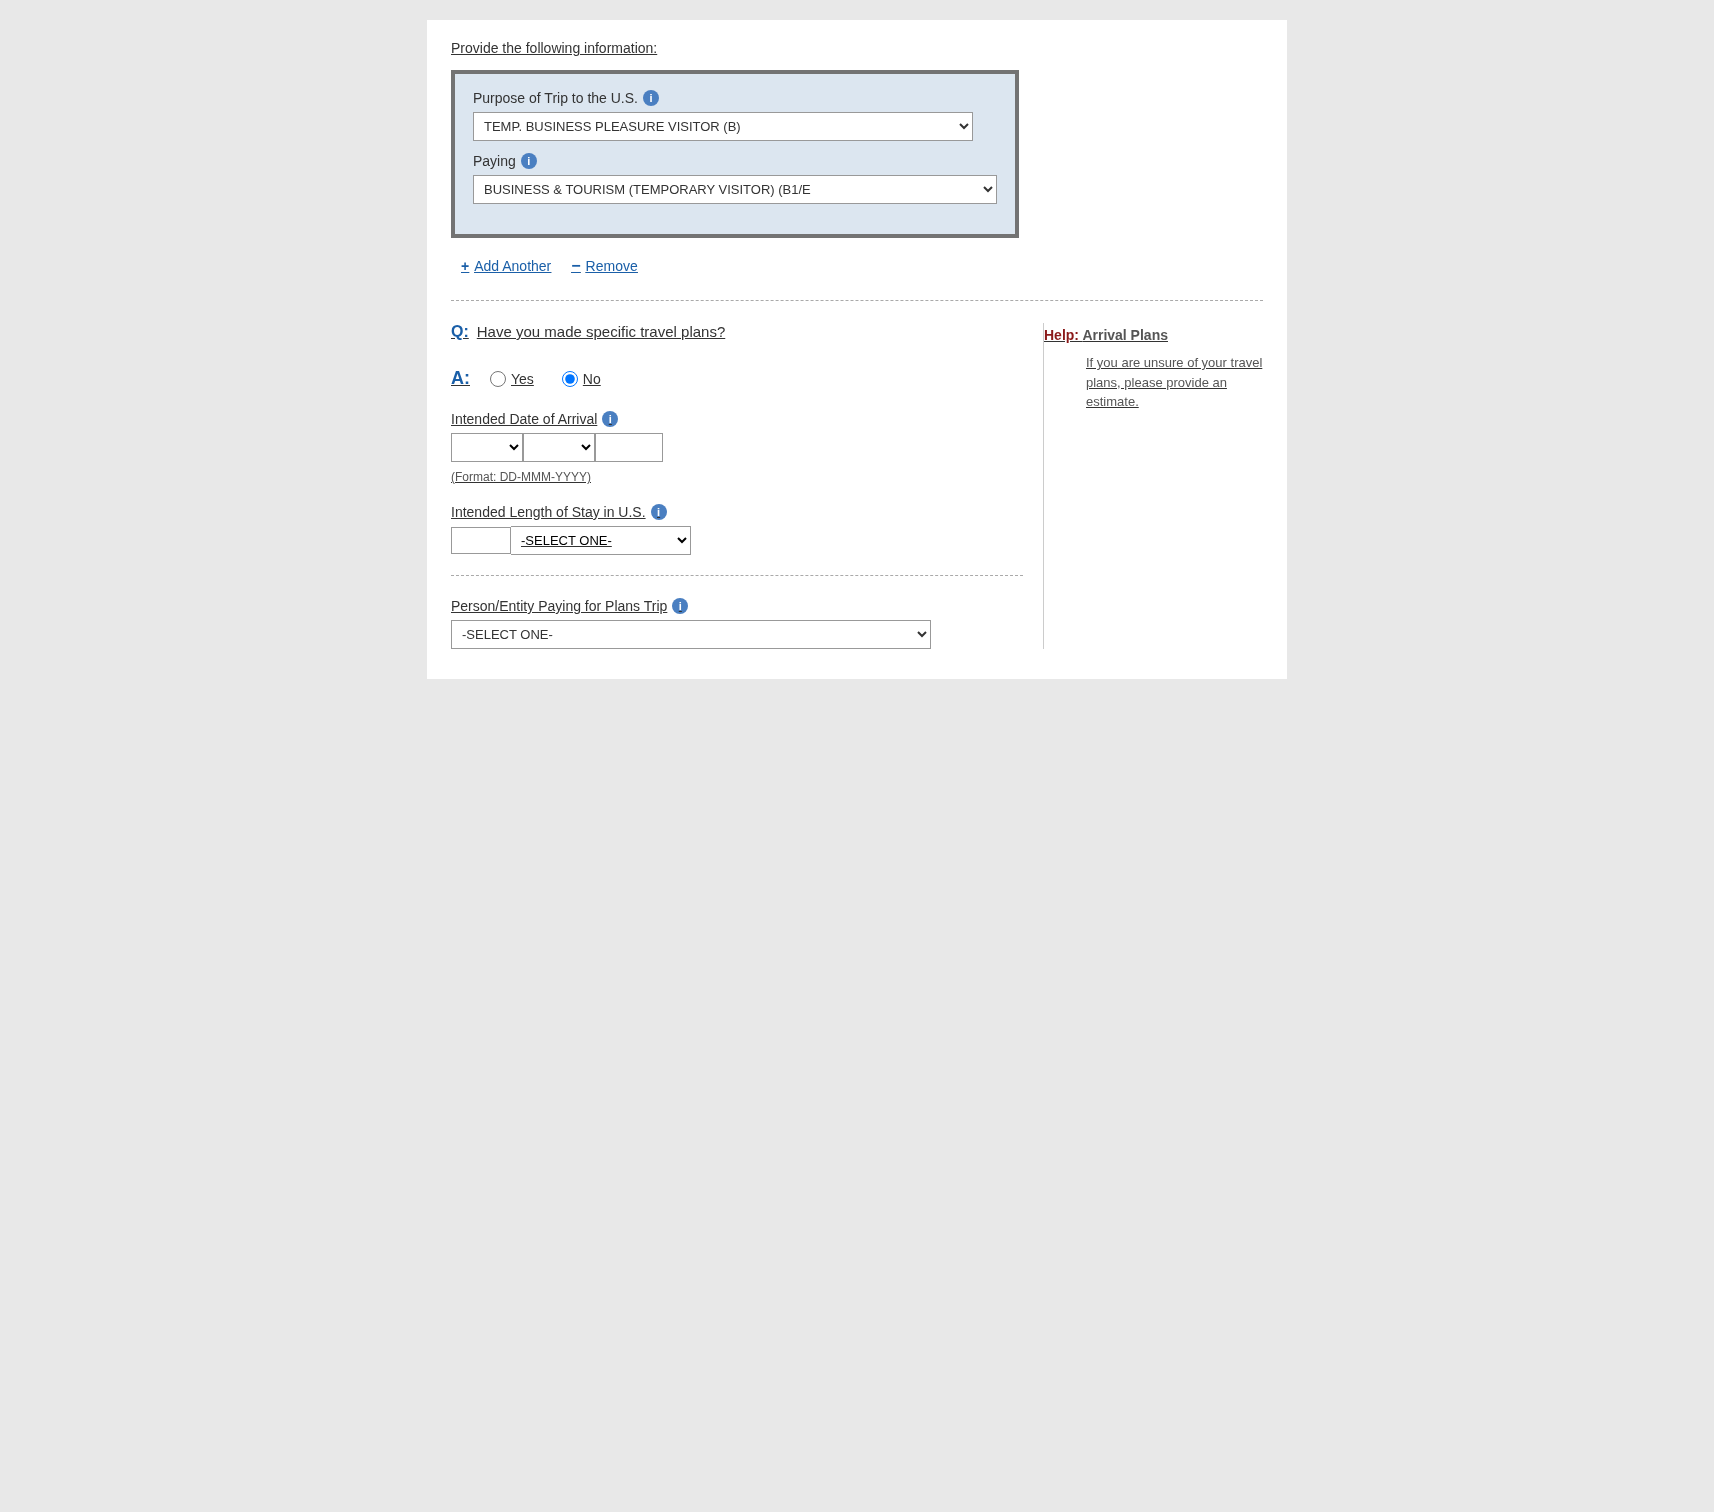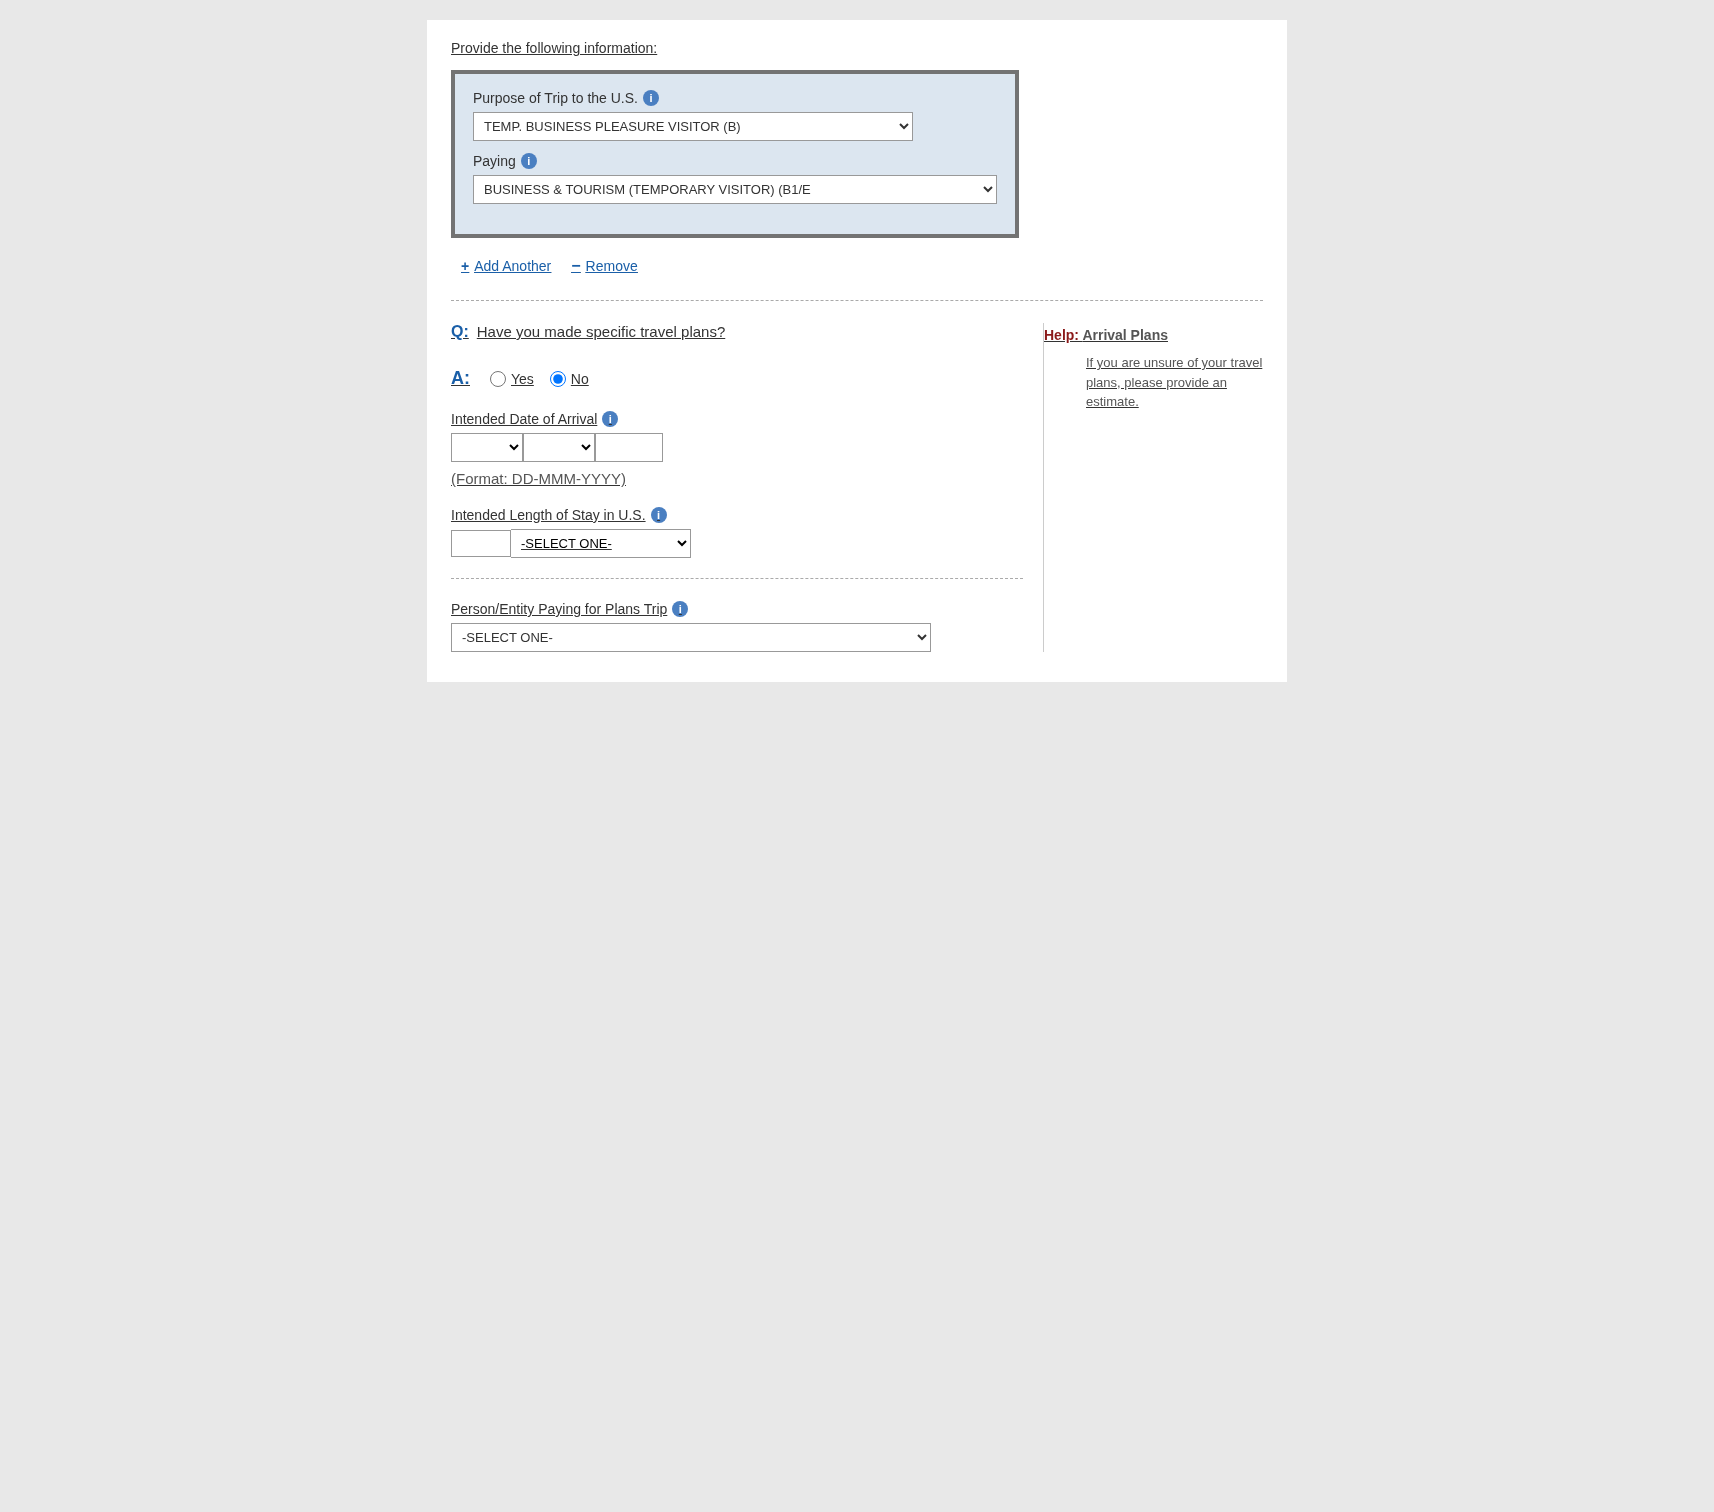--- a/index.html
+++ b/index.html
@@ -57,21 +57,21 @@
       width: 100%;
       padding: 5px 28px 5px 6px;
       font-size: 13px;
       border: 1px solid #999;
       background: white;
       appearance: auto;
       cursor: pointer;
       color: #333;
     }
     .select-field-purpose {
-      width: 440px;
+      width: 500px;
     }
     .select-field-specify {
       width: 524px;
     }
     .field-group {
       margin-bottom: 12px;
     }
     .add-remove-row {
       display: flex;
       align-items: center;
@@ -136,21 +136,21 @@
     }
     .a-label {
       font-size: 18px;
       font-weight: bold;
       color: #1a5fa8;
       margin-right: 8px;
     }
     .radio-group {
       display: flex;
       align-items: center;
-      gap: 16px;
+      gap: 28px;
     }
     .radio-option {
       display: flex;
       align-items: center;
       gap: 5px;
       font-size: 14px;
       cursor: pointer;
     }
     .radio-option input[type="radio"] {
       cursor: pointer;
@@ -175,21 +175,21 @@
       min-width: 72px;
     }
     .arrival-year-input {
       padding: 5px 4px;
       font-size: 13px;
       border: 1px solid #999;
       background: white;
       width: 68px;
     }
     .format-hint {
-      font-size: 15px;
+      font-size: 12px;
       color: #555;
       margin-top: 8px;
     }
     .length-section {
       margin-bottom: 20px;
     }
     .length-inputs {
       display: flex;
       align-items: center;
       gap: 0;

